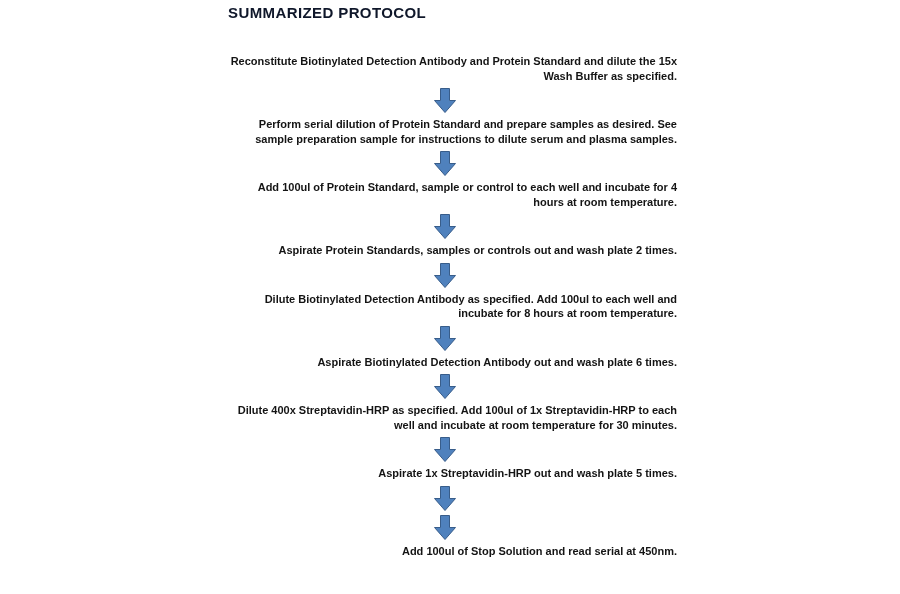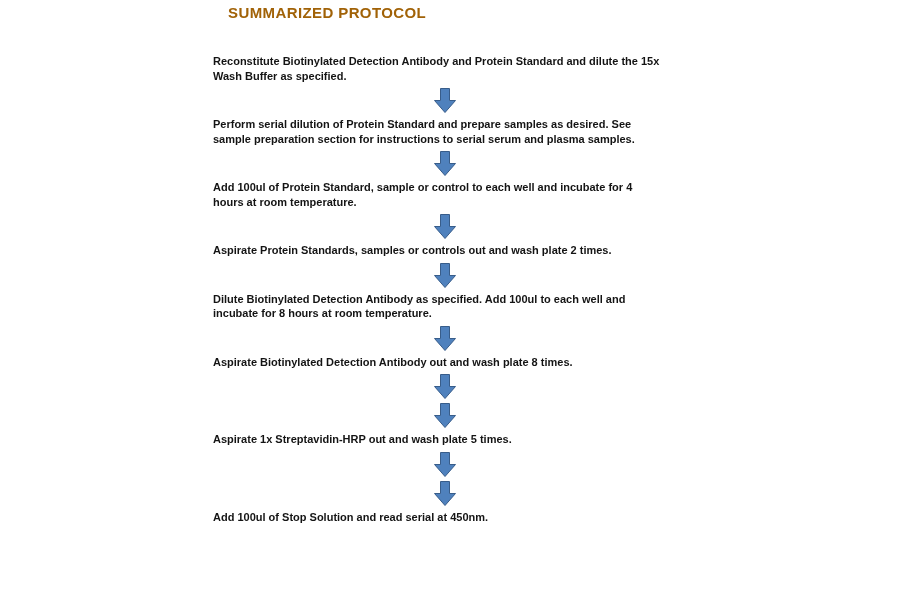--- a/index.html
+++ b/index.html
@@ -16,35 +16,35 @@
     overflow: hidden;
   }
   .page-title {
     position: absolute;
     left: 228px;
     top: 4px;
     margin: 0;
     font-size: 15px;
     font-weight: bold;
     letter-spacing: 0.4px;
-    color: #a16207;
+    color: #0f172a;
     white-space: nowrap;
   }
   .flow {
     position: absolute;
     left: 213px;
     top: 54px;
     width: 464px;
     display: flex;
     flex-direction: column;
     align-items: center;
   }
   .step {
     width: 100%;
-    text-align: left;
+    text-align: right;
     font-size: 11px;
     font-weight: bold;
     line-height: 14.5px;
     color: #141414;
     white-space: pre-line;
     margin: 0 0 5px 0;
   }
   .arrow {
     width: 22px;
     height: 25px;
@@ -67,21 +67,21 @@
     <div class="step">Reconstitute Biotinylated Detection Antibody and Protein Standard and dilute the 15x
 Wash Buffer as specified.</div>
 
     <div class="arrow">
       <svg width="22" height="25" viewBox="0 0 22 25" aria-hidden="true">
         <polygon points="6.5,0.5 15.5,0.5 15.5,12.5 21.5,12.5 11,24.5 0.5,12.5 6.5,12.5" fill="#4F81BD"></polygon>
       </svg>
     </div>
 
     <div class="step">Perform serial dilution of Protein Standard and prepare samples as desired. See
-sample preparation section for instructions to serial serum and plasma samples.</div>
+sample preparation sample for instructions to dilute serum and plasma samples.</div>
 
     <div class="arrow">
       <svg width="22" height="25" viewBox="0 0 22 25" aria-hidden="true">
         <polygon points="6.5,0.5 15.5,0.5 15.5,12.5 21.5,12.5 11,24.5 0.5,12.5 6.5,12.5" fill="#4F81BD"></polygon>
       </svg>
     </div>
 
     <div class="step">Add 100ul of Protein Standard, sample or control to each well and incubate for 4
 hours at room temperature.</div>
 
@@ -101,28 +101,30 @@
 
     <div class="step">Dilute Biotinylated Detection Antibody as specified. Add 100ul to each well and
 incubate for 8 hours at room temperature.</div>
 
     <div class="arrow">
       <svg width="22" height="25" viewBox="0 0 22 25" aria-hidden="true">
         <polygon points="6.5,0.5 15.5,0.5 15.5,12.5 21.5,12.5 11,24.5 0.5,12.5 6.5,12.5" fill="#4F81BD"></polygon>
       </svg>
     </div>
 
-    <div class="step">Aspirate Biotinylated Detection Antibody out and wash plate 8 times.</div>
+    <div class="step">Aspirate Biotinylated Detection Antibody out and wash plate 6 times.</div>
 
     <div class="arrow">
       <svg width="22" height="25" viewBox="0 0 22 25" aria-hidden="true">
         <polygon points="6.5,0.5 15.5,0.5 15.5,12.5 21.5,12.5 11,24.5 0.5,12.5 6.5,12.5" fill="#4F81BD"></polygon>
       </svg>
     </div>
 
+    <div class="step">Dilute 400x Streptavidin-HRP as specified. Add 100ul of 1x Streptavidin-HRP to each
+well and incubate at room temperature for 30 minutes.</div>
 
     <div class="arrow">
       <svg width="22" height="25" viewBox="0 0 22 25" aria-hidden="true">
         <polygon points="6.5,0.5 15.5,0.5 15.5,12.5 21.5,12.5 11,24.5 0.5,12.5 6.5,12.5" fill="#4F81BD"></polygon>
       </svg>
     </div>
 
     <div class="step">Aspirate 1x Streptavidin-HRP out and wash plate 5 times.</div>
 
     <div class="arrow">

